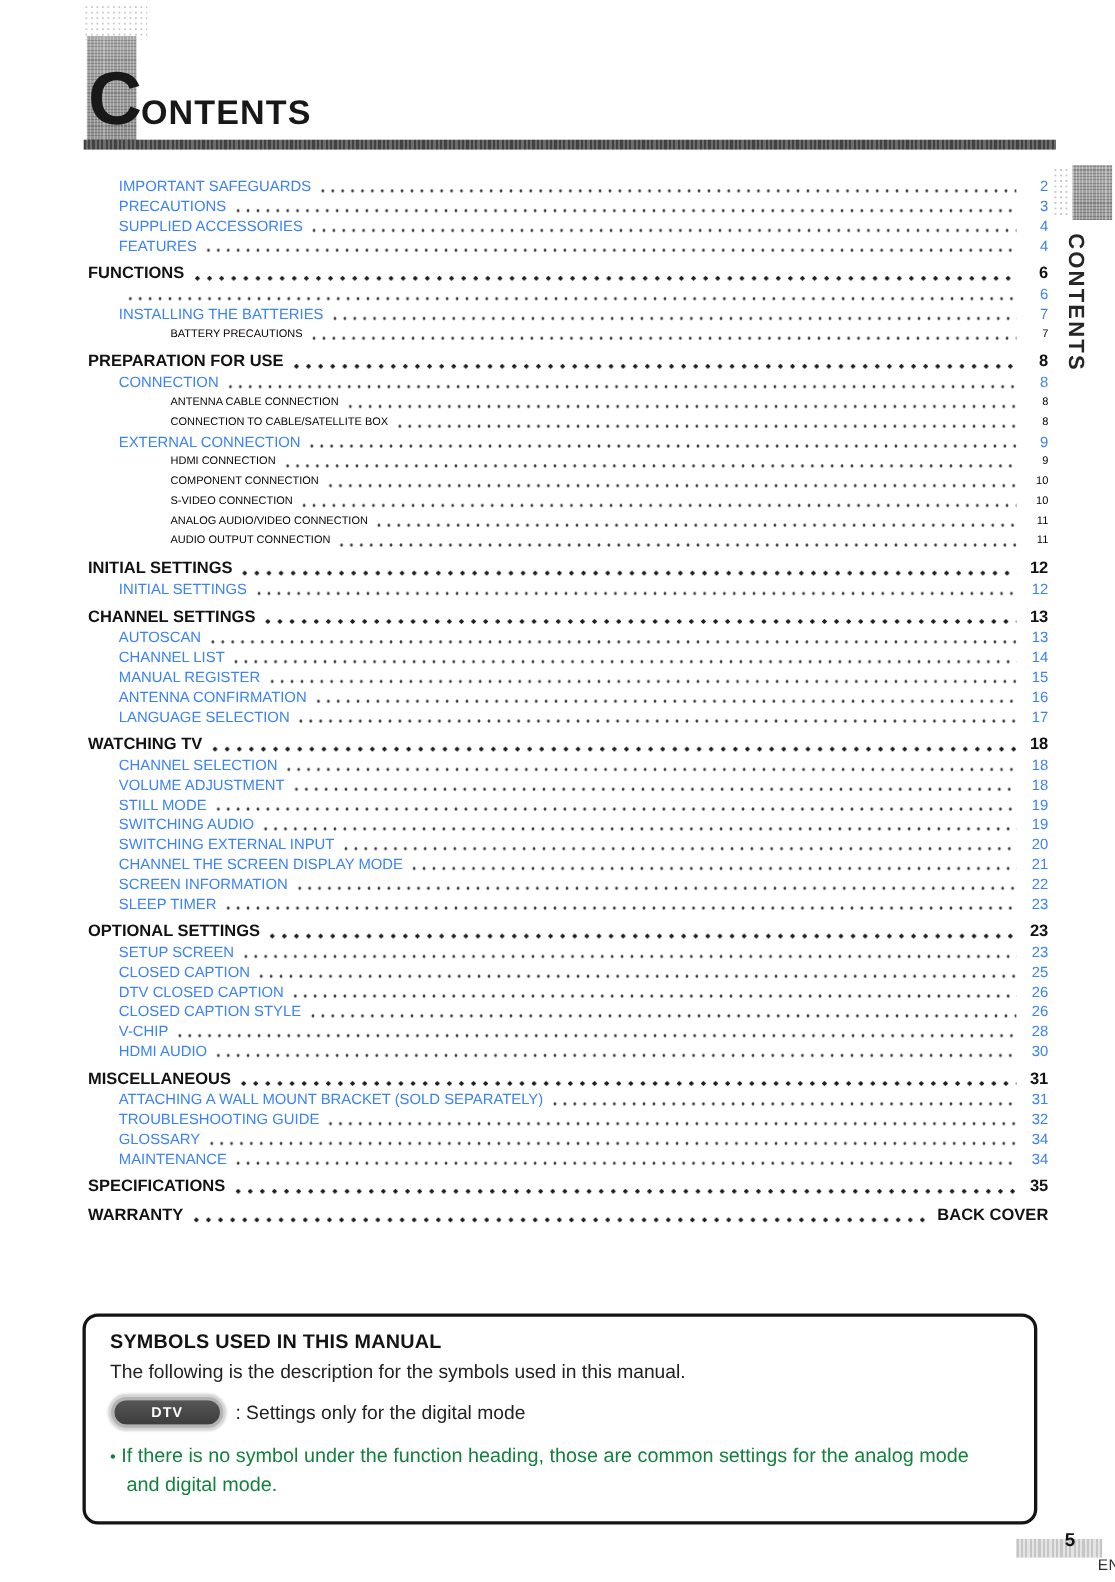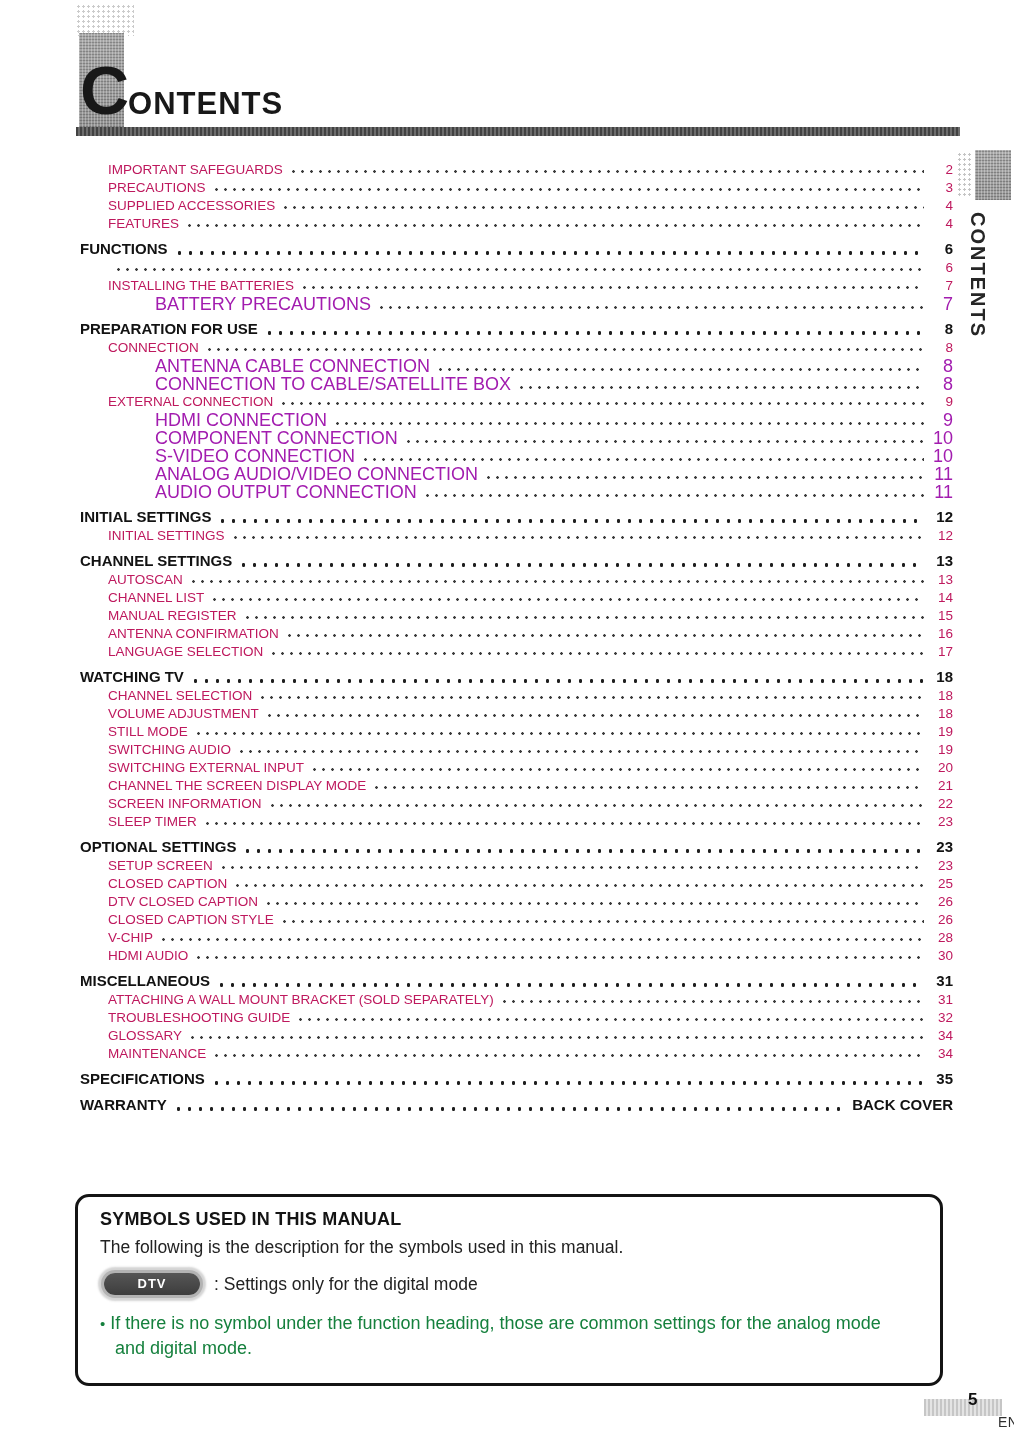--- a/index.html
+++ b/index.html
@@ -65,22 +65,22 @@
     background-image:radial-gradient(circle, #3b3b3b 1.2px, transparent 1.5px);
     background-size:9px 5px; background-repeat:repeat-x;
     background-position:left bottom 3px;
   }
   .row .pg { white-space:nowrap; min-width:24px; text-align:right; }
   .l0 { margin-top:6px; font-weight:bold; font-size:15px; line-height:20px; color:#121212; }
   .l0 .leader {
     background-image:radial-gradient(circle, #1f1f1f 1.7px, transparent 2px);
     background-size:11px 6px; height:14px;
   }
-  .l1 { font-size:13.5px; line-height:18px; color:#be185d; padding-left:28px;align-items:center; }
-  .l2 { font-size:18px; line-height:18px; color:#a21caf; padding-left:75px; }
+  .l1 { font-size:13.5px; line-height:18px; color:#3b82f6; padding-left:28px; }
+  .l2 { font-size:10px; line-height:18px; color:#000000; padding-left:75px; }
 
   
   .symbols-box {
     position:absolute; left:75px; top:1194px; width:868px; height:192px;
     border:3px solid #141414; border-radius:14px;
     padding:12px 22px 10px 22px; background:#fff;
   }
   .symbols-title { font-size:18px; font-weight:bold; color:#141414; letter-spacing:.2px; }
   .symbols-intro { font-size:17.5px; color:#222; margin-top:7px; }
   .symbol-row { display:flex; align-items:center; margin-top:15px; }

